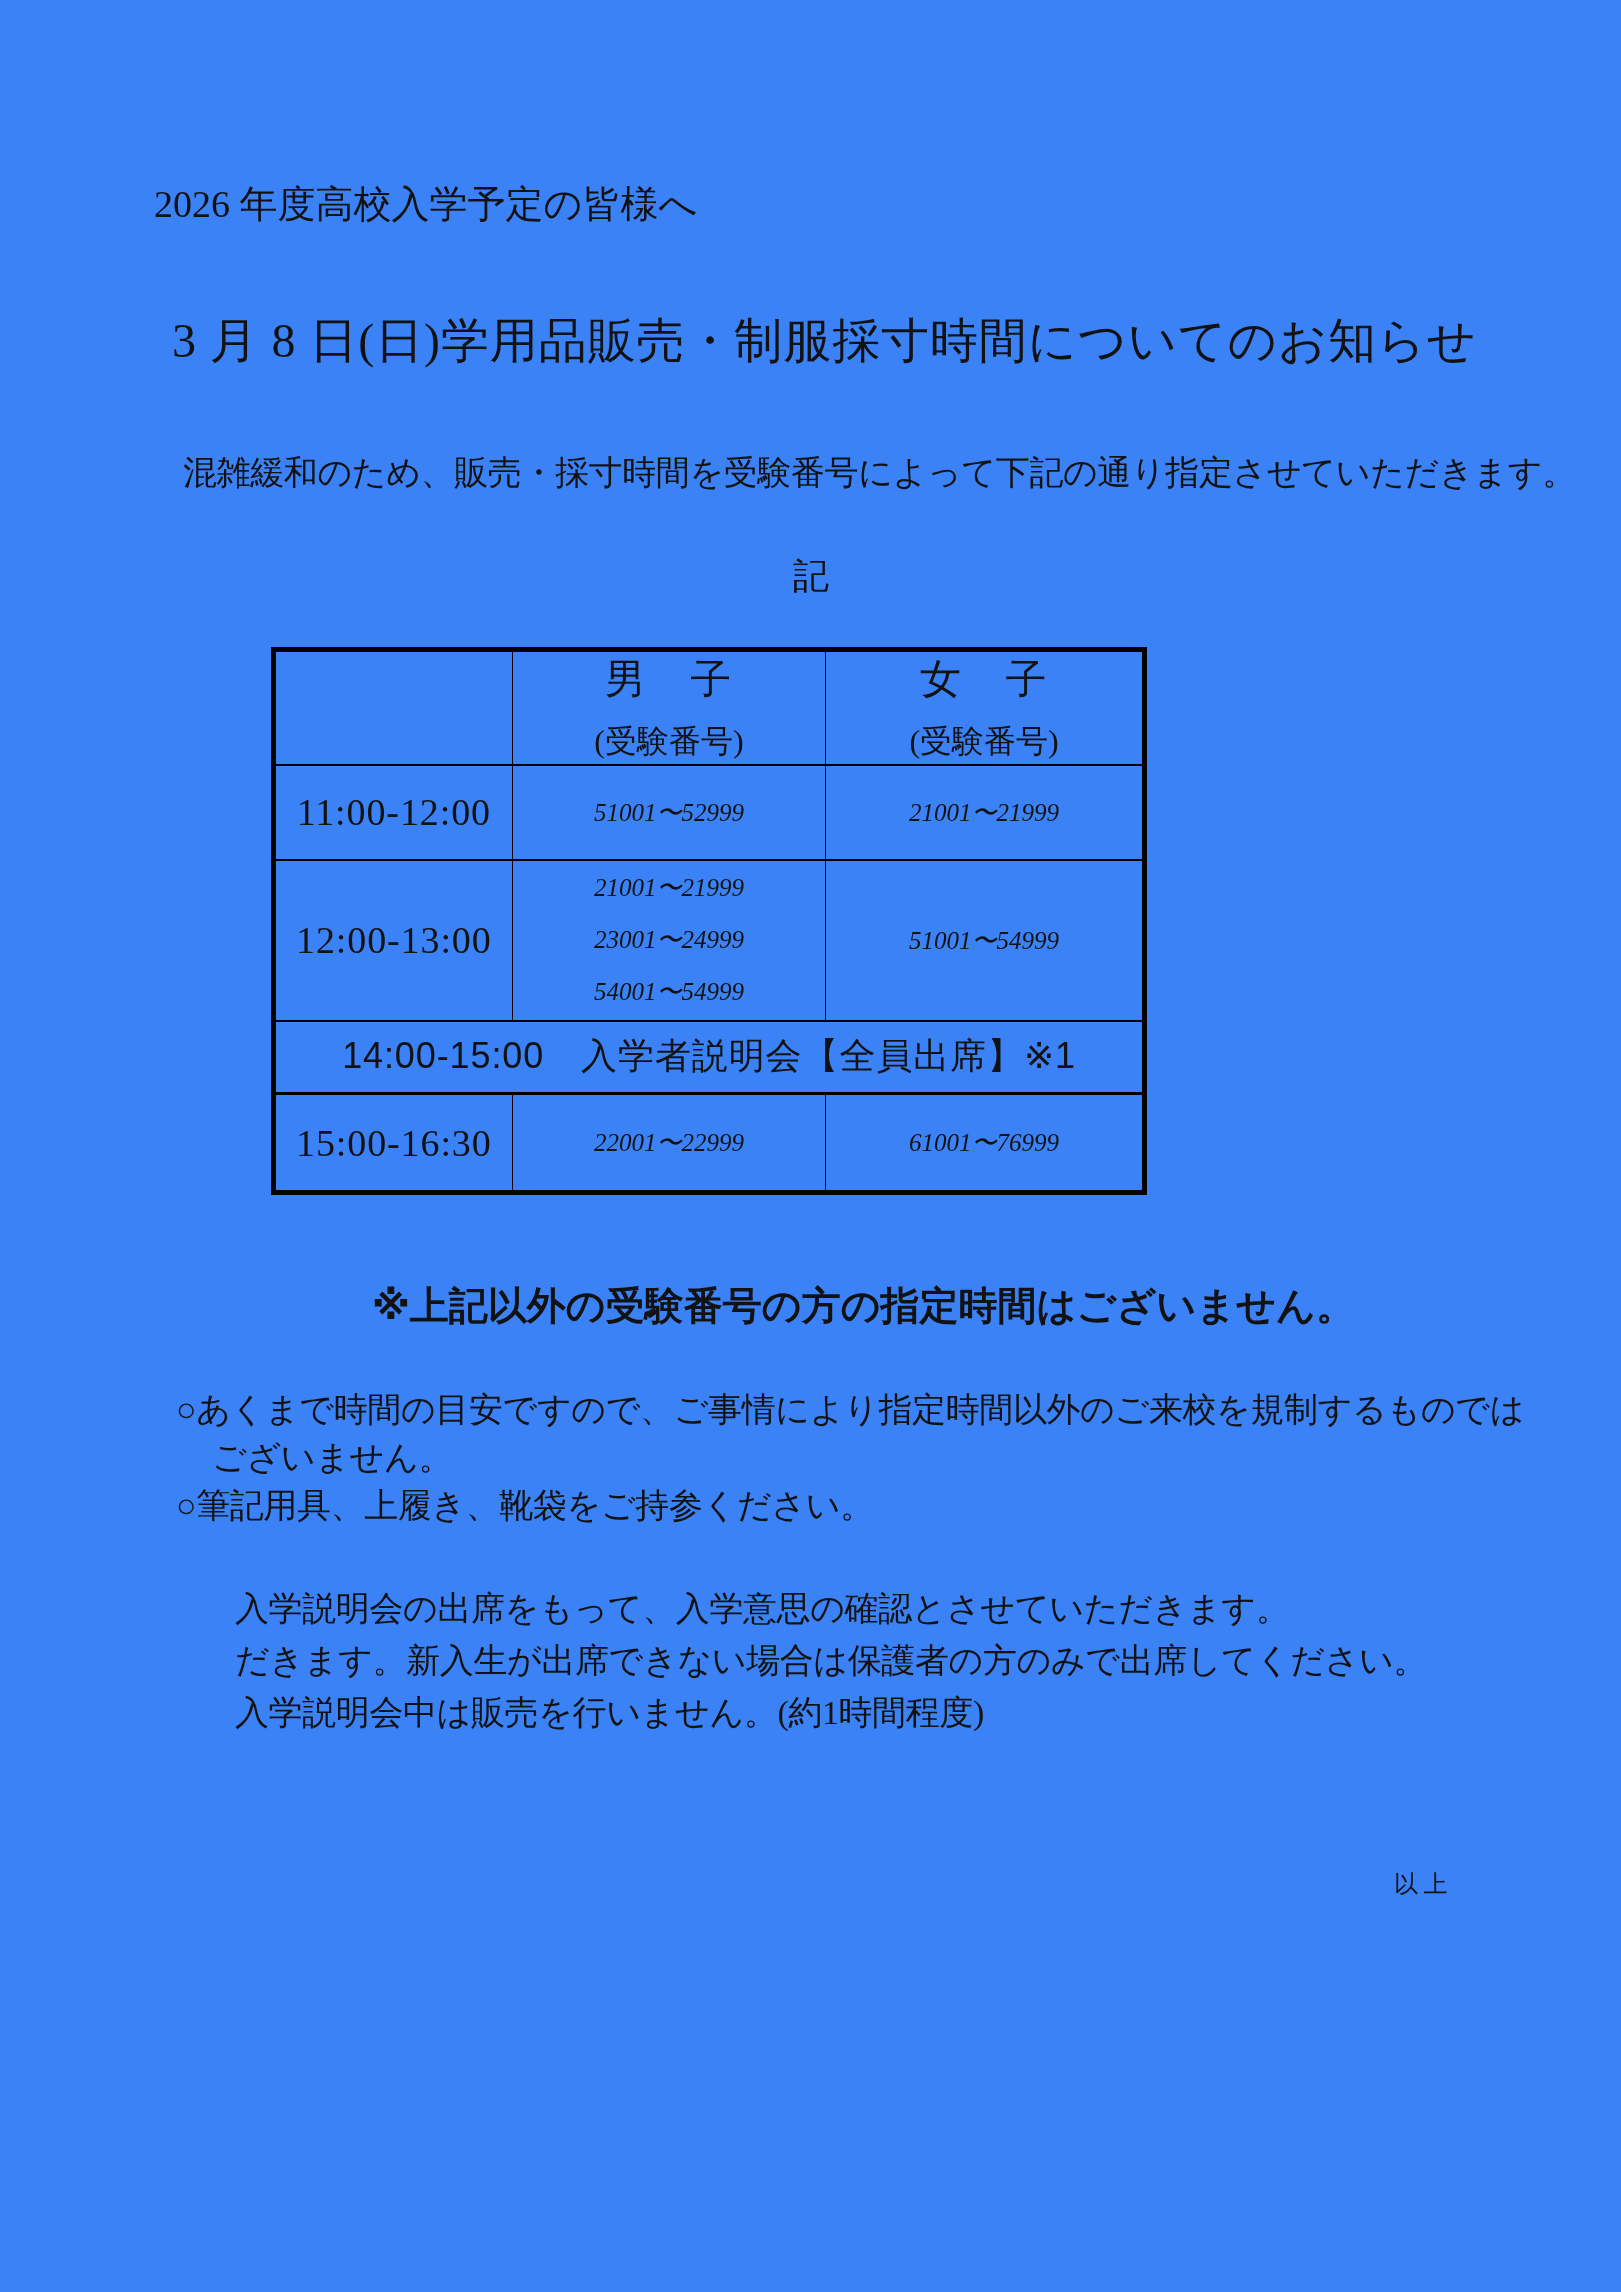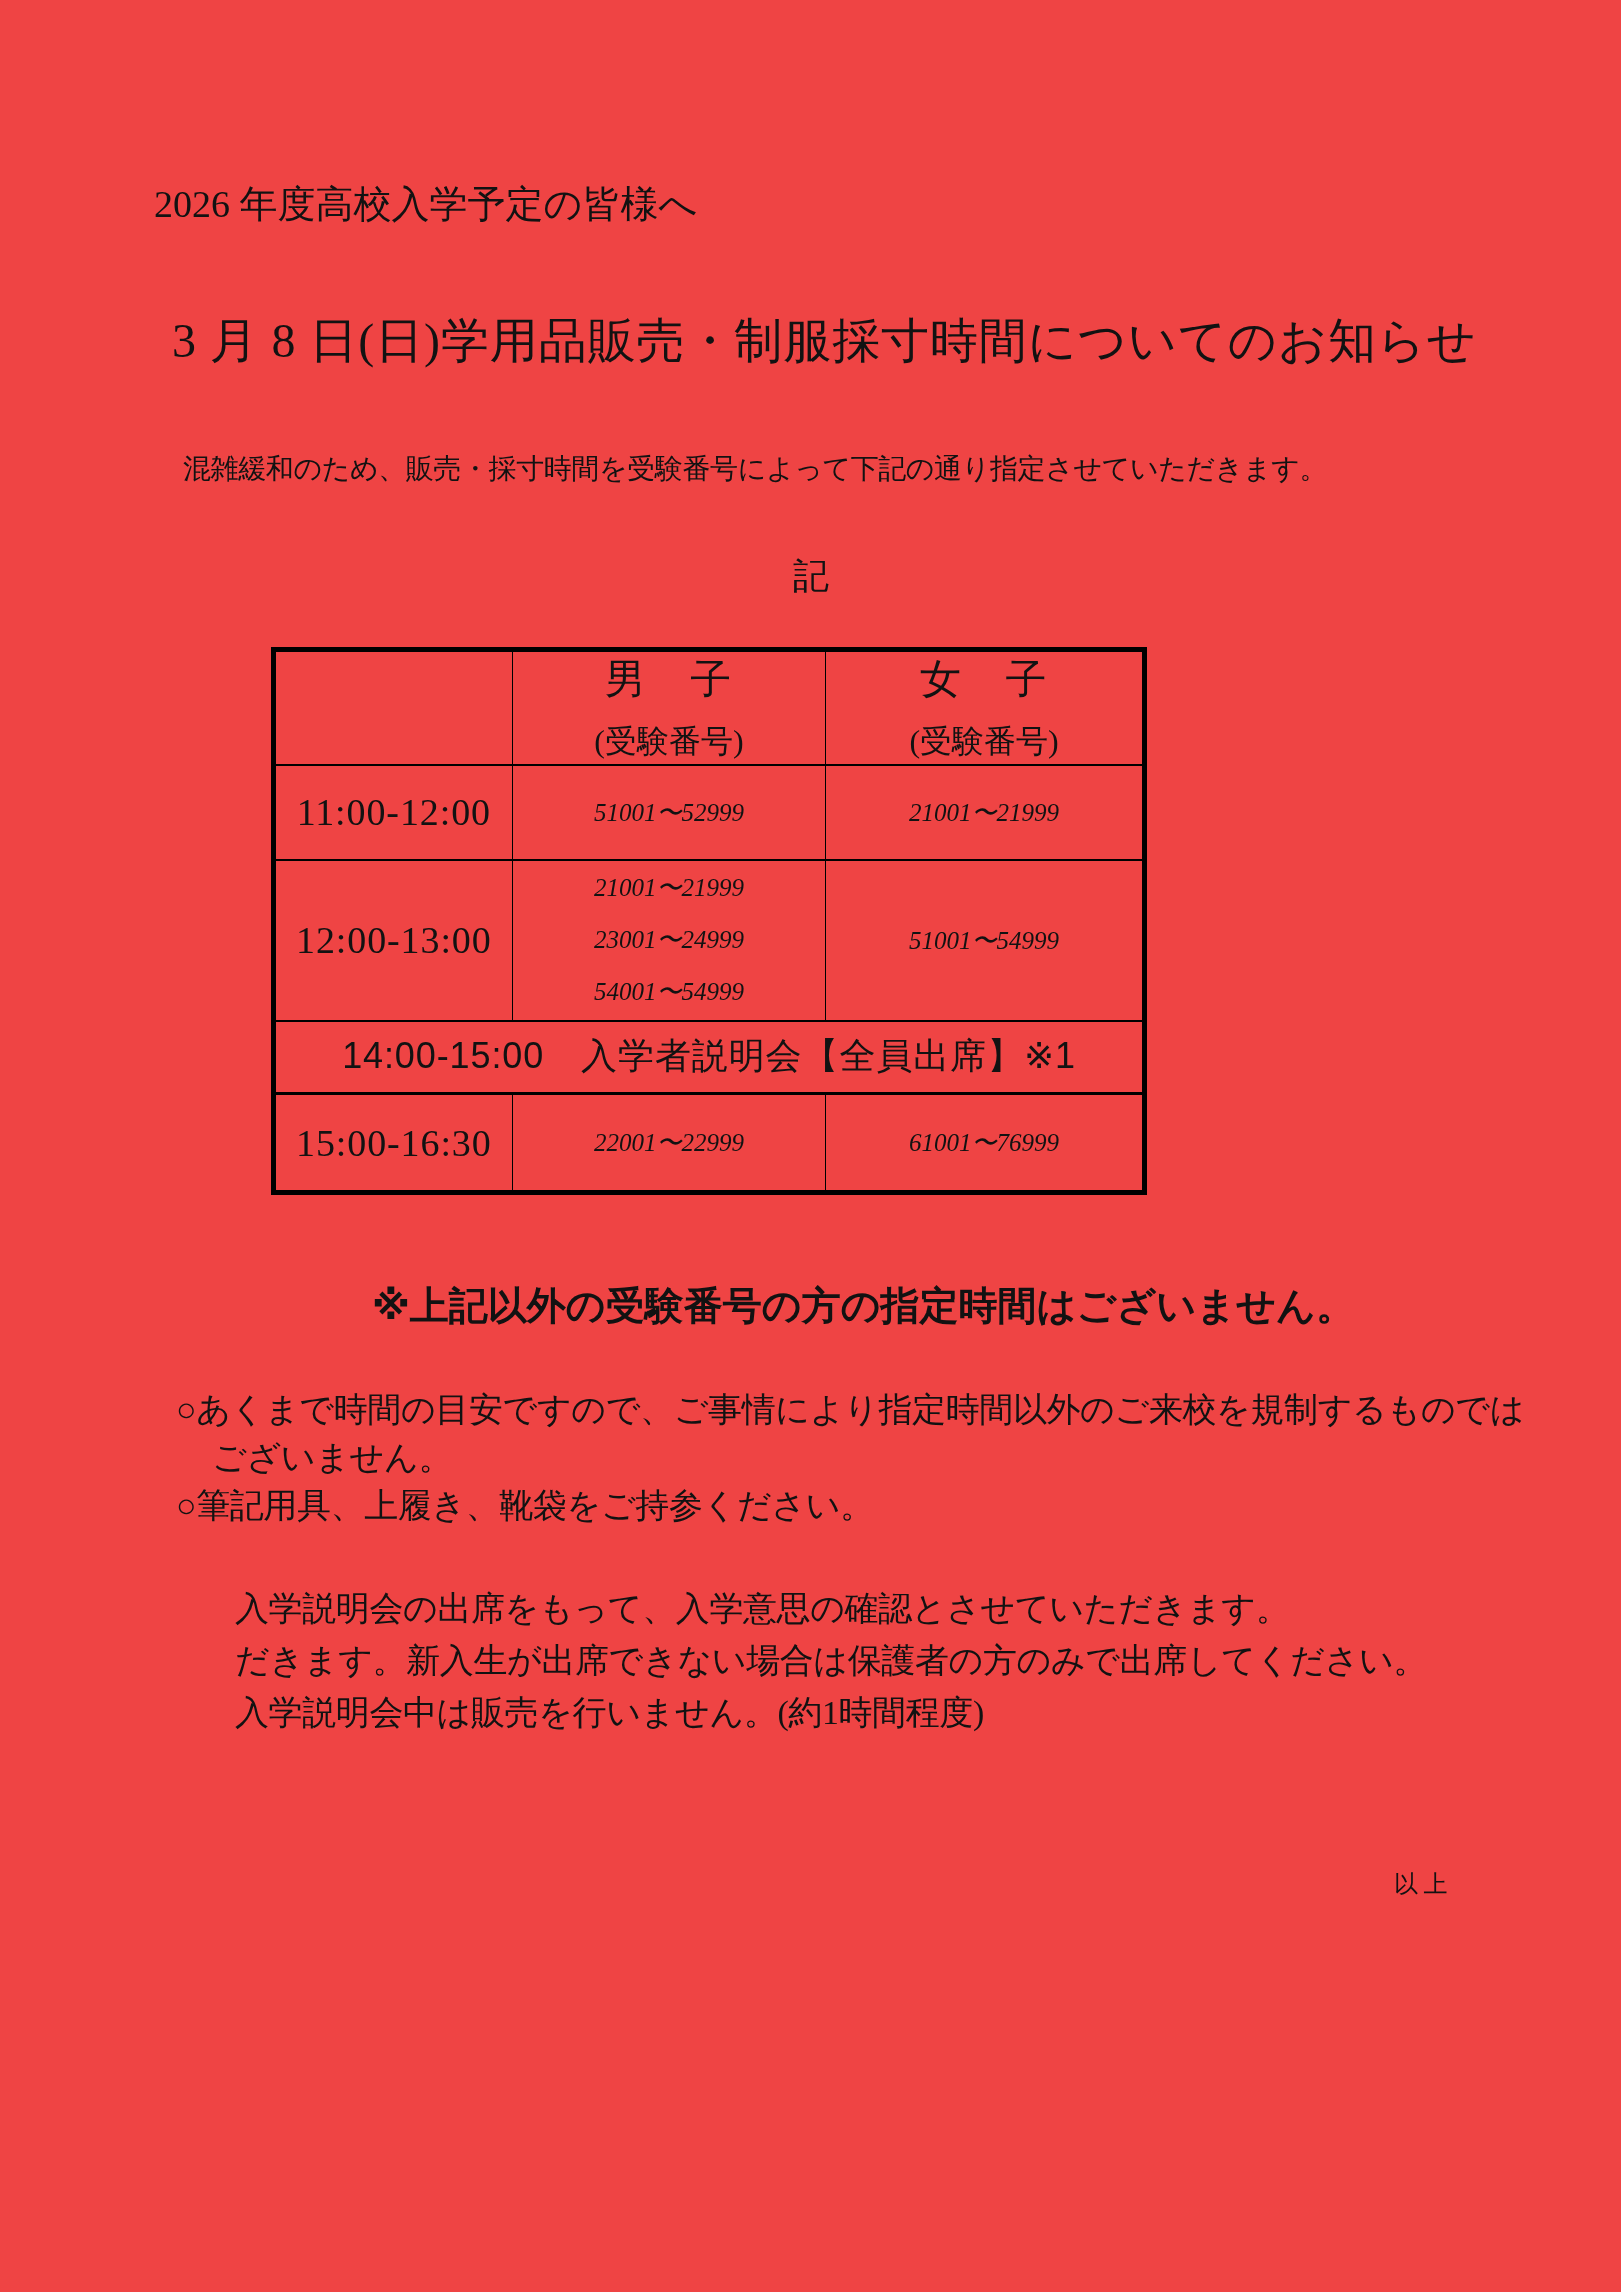--- a/index.html
+++ b/index.html
@@ -1,35 +1,35 @@
 <!DOCTYPE html>
 <html style="font-size:14.3px"><head>
 <meta charset="utf-8">
 <style>
   html, body { margin: 0; padding: 0; background: #ffffff; }
   .page {
     position: relative;
     width: 1622px;
     height: 2293px;
-    background: #ef4444;
+    background: #3b82f6;
     color: #121212;
     font-family: "Liberation Serif", "DejaVu Serif", serif;
     overflow: hidden;
   }
   .recipient {
     position: absolute; left: 154px; top: 179px;
     font-size: 38px; white-space: nowrap;
   }
   .title {
     position: absolute; left: 164px; top: 301px; margin: 8px;
     font-size: 48px; font-weight: 400; letter-spacing: 0.9px; white-space: nowrap;
   }
   .intro {
     position: absolute; left: 183px; top: 450px;
-    font-size: 28px; letter-spacing: -0.4px; white-space: nowrap;
+    font-size: 34px; letter-spacing: -0.4px; white-space: nowrap;
   }
   .ki {
     position: absolute; left: 0; top: 552px; width: 100%;
     text-align: center; font-size: 36px;
   }
   
   .schedule {
     position: absolute; left: 271px; top: 647px; width: 876px;
     border-collapse: collapse; table-layout: fixed;
     border: 5.4px solid #000;

